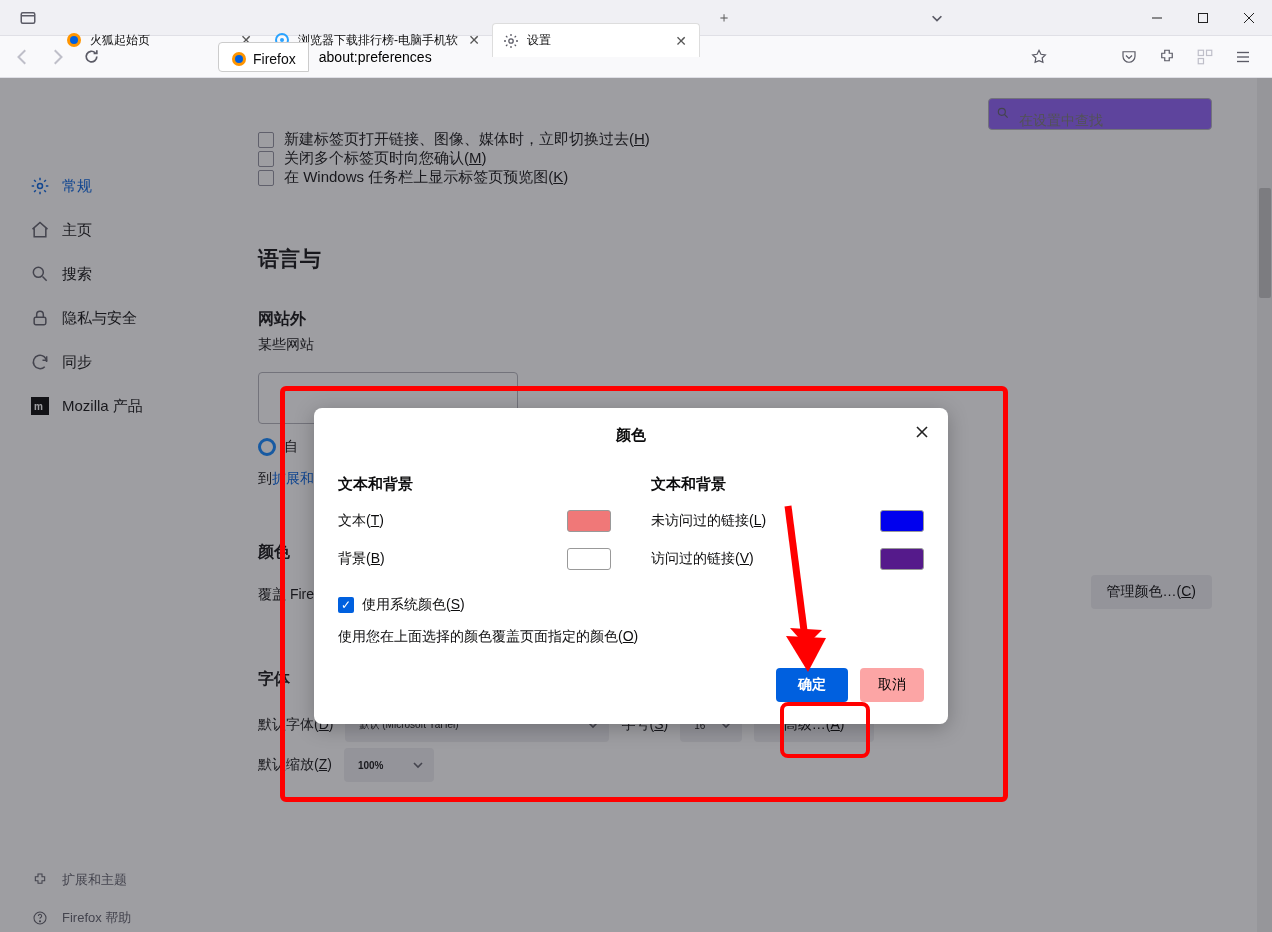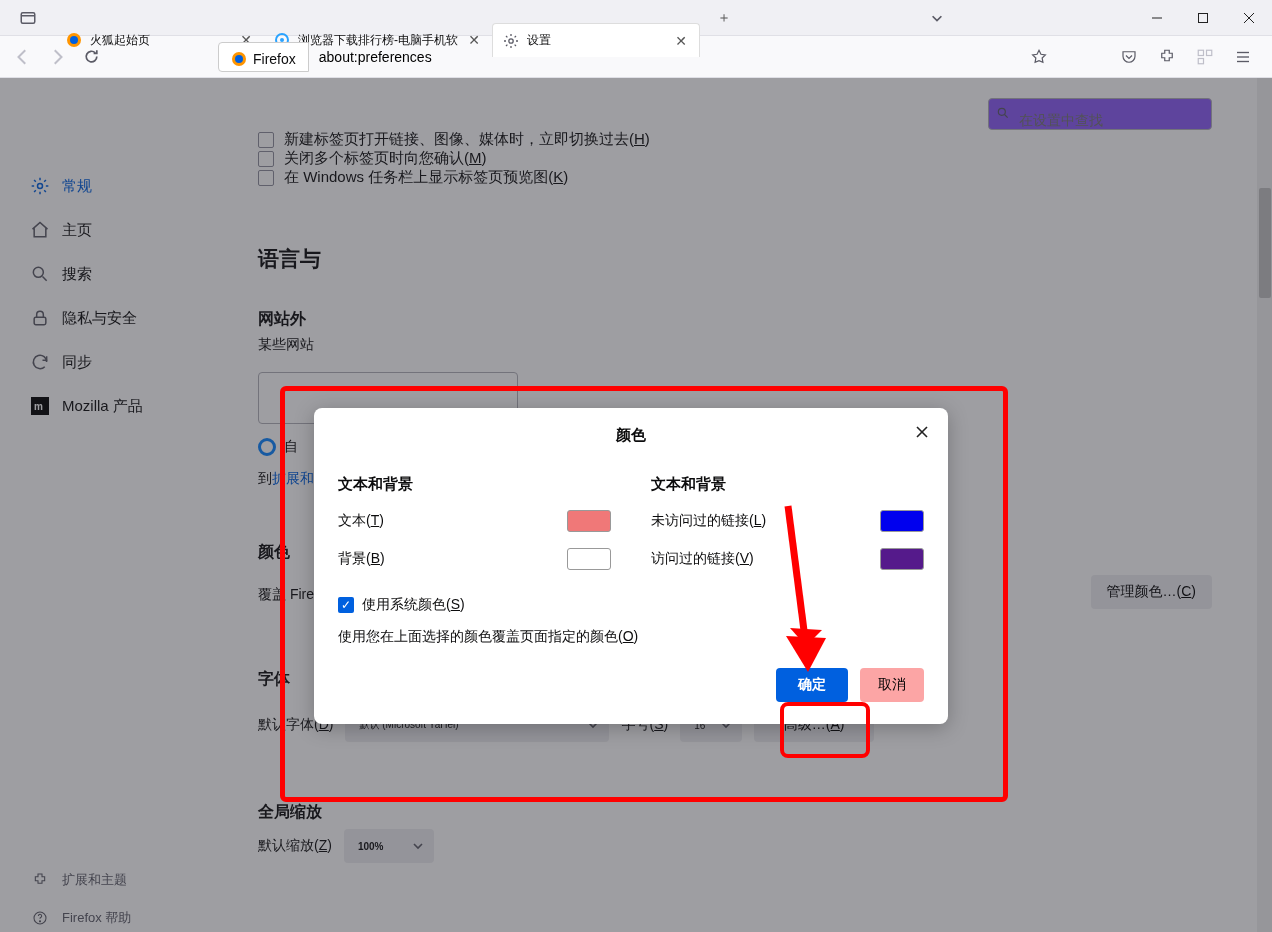--- a/index.html
+++ b/index.html
@@ -512,21 +512,20 @@
       <span><span>字号(</span><span class="u">S</span>)</span>
       <div class="sel" style="width:62px;">
         <span>16</span>
         <span class="chev"><svg width="12" height="10" viewBox="0 0 12 10" fill="none" stroke="#5b5b66" stroke-width="1.6">
               <path d="M2 3l4 4 4-4"></path>
             </svg></span>
       </div>
       <button class="btn-gray" style="width:120px;"><span>高级…(</span><span class="u">A</span>)</button>
     </div>
 
-    <h3 class="sub" style="margin-top:60px;">全局缩放</h3>
     <div class="font-row" style="margin-top:6px;">
       <span><span>默认缩放(</span><span class="u">Z</span>)</span>
       <div class="sel" style="width:90px;">
         <span style="font-weight:700;">100%</span>
         <span class="chev"><svg width="12" height="10" viewBox="0 0 12 10" fill="none" stroke="#5b5b66" stroke-width="1.6">
               <path d="M2 3l4 4 4-4"></path>
             </svg></span>
       </div>
     </div>
   </div>

